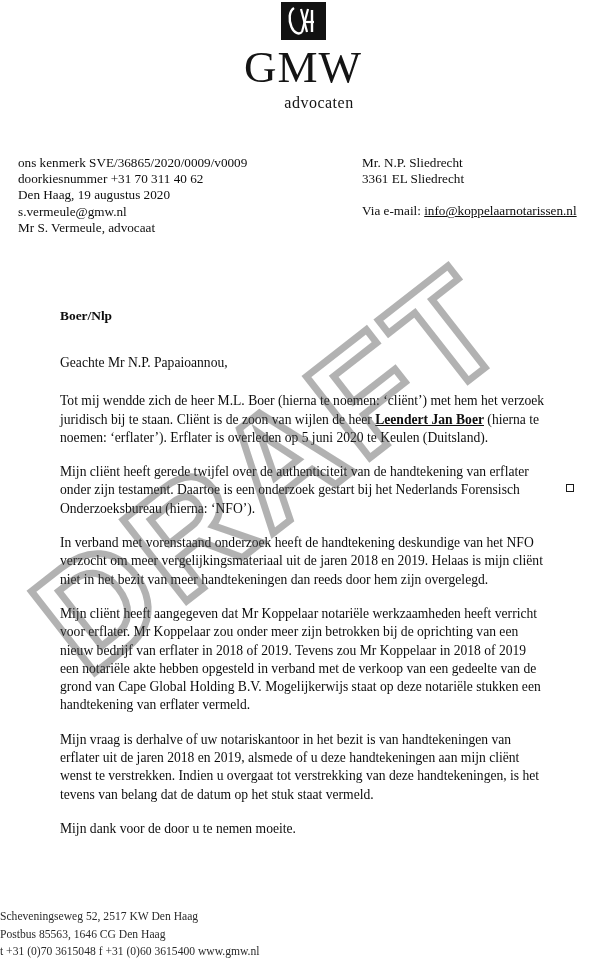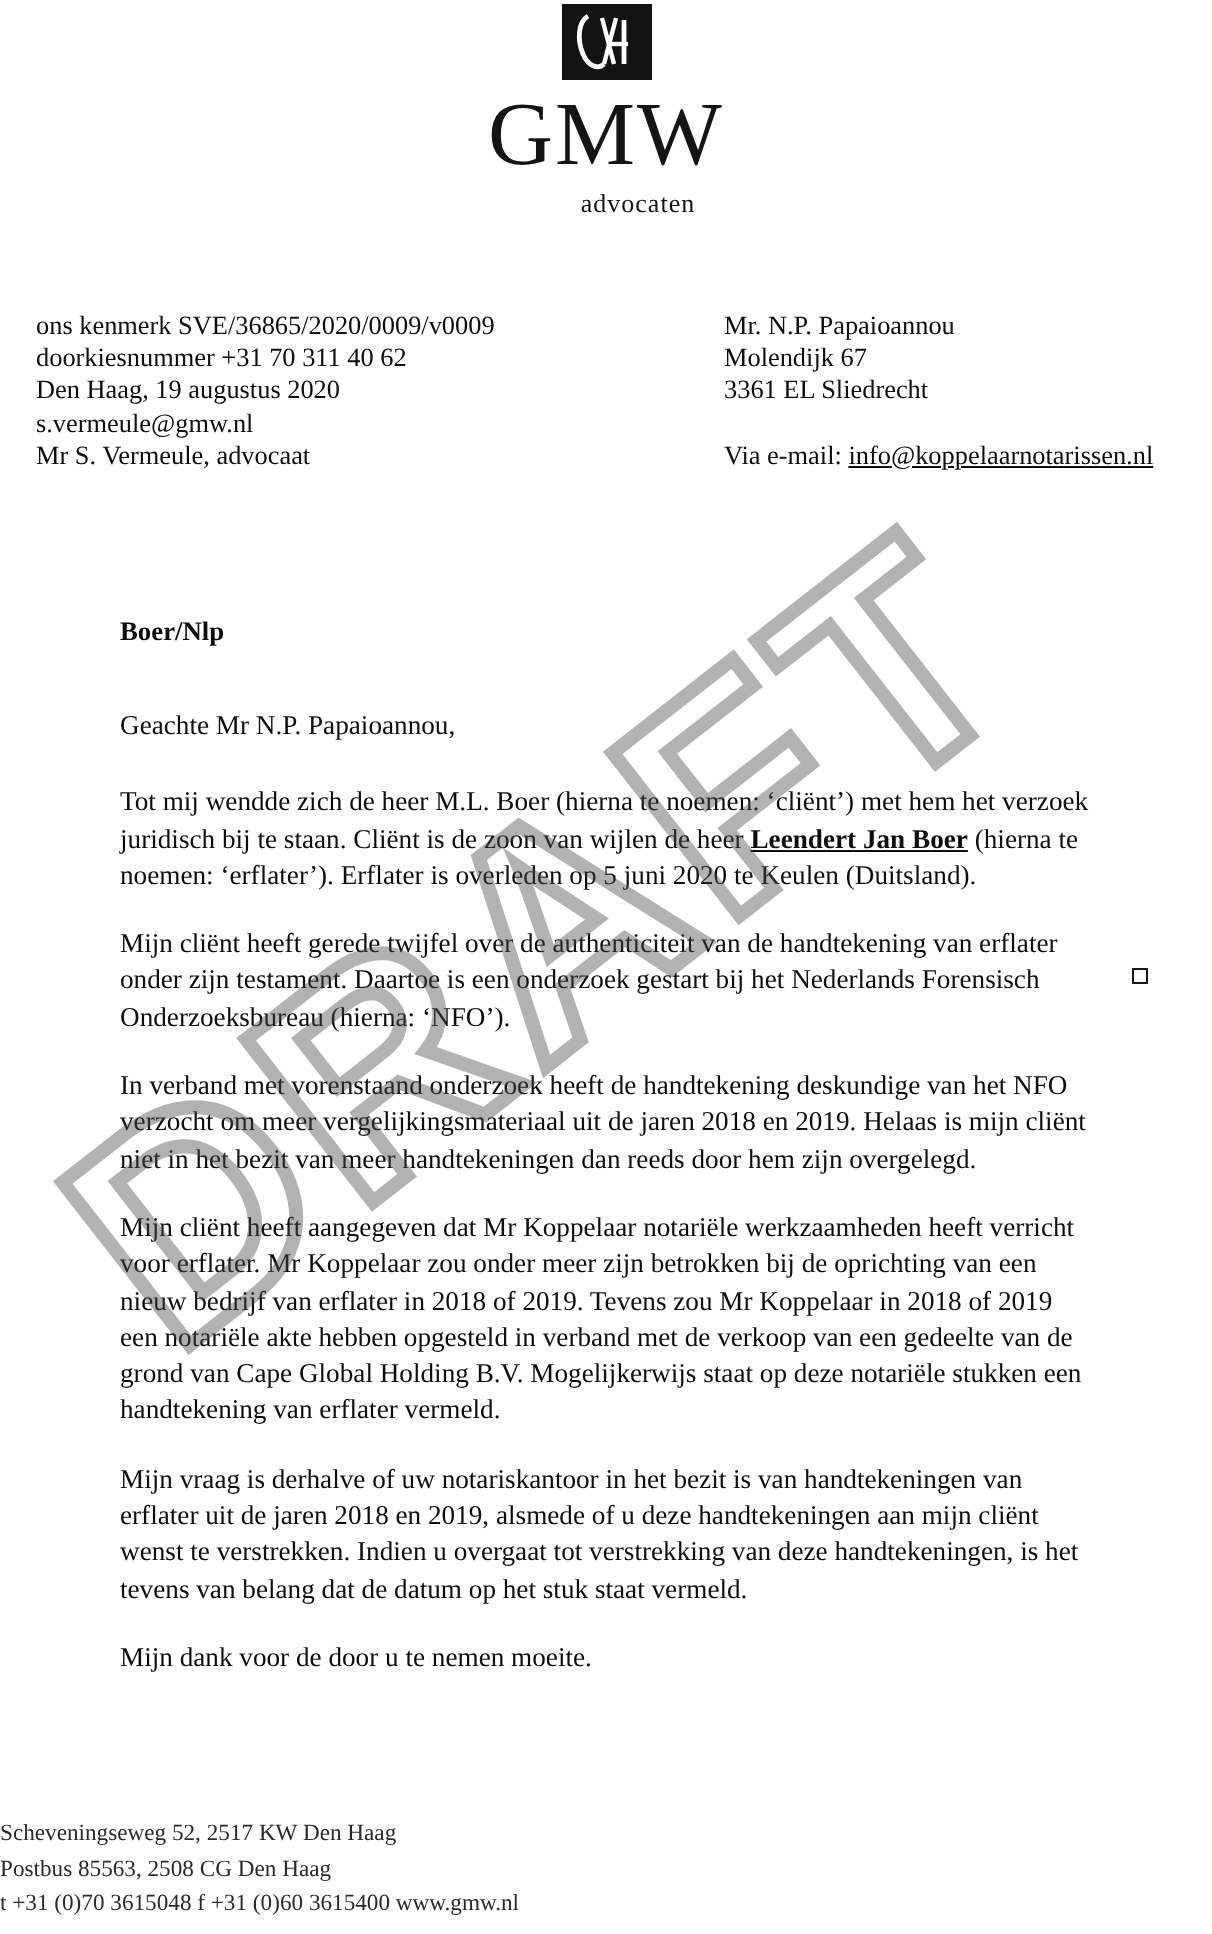--- a/index.html
+++ b/index.html
@@ -74,21 +74,21 @@
     font-family: "Liberation Serif", "DejaVu Serif", serif;
     font-size: 45px;
     letter-spacing: 1px;
     line-height: 1.0;
     margin-top: 5px;
     color: #141414;
     font-weight: 400;
   }
   .logo-sub {
     font-family: "Liberation Serif", "DejaVu Serif", serif;
-    font-size: 13px;
+    font-size: 16px;
     letter-spacing: 0.5px;
     margin-top: 4px;
     color: #141414;
     padding-left: 32px;
   }
 
   
   .addr-left {
     position: absolute;
     left: 18px;
@@ -183,22 +183,21 @@
 
   <div class="addr-left">
     <div>ons kenmerk SVE/36865/2020/0009/v0009</div>
     <div>doorkiesnummer +31 70 311 40 62</div>
     <div>Den Haag, 19 augustus 2020</div>
     <div>s.vermeule@gmw.nl</div>
     <div>Mr S. Vermeule, advocaat</div>
   </div>
 
   <div class="addr-right">
-    <div>Mr. N.P. Papaioannou</div>
-    <div>Molendijk 67</div>
+    <div>Mr. N.P. Sliedrecht</div>
     <div>3361 EL Sliedrecht</div>
     <div class="via"><span>Via e-mail: </span><span class="mail">info@koppelaarnotarissen.nl</span></div>
   </div>
 
   <div class="subject">Boer/Nlp</div>
 
   <div class="letter-body">
     <p class="salut">Geachte Mr N.P. Papaioannou,</p>
     <p><span>Tot mij wendde zich de heer M.L. Boer (hierna te noemen: ‘cliënt’) met hem het verzoek juridisch bij te staan. Cliënt is de zoon van wijlen de heer </span><span class="bu">Leendert Jan Boer</span><span> (hierna te noemen: ‘erflater’). Erflater is overleden op 5 juni 2020 te Keulen (Duitsland).</span></p>
     <p>Mijn cliënt heeft gerede twijfel over de authenticiteit van de handtekening van erflater onder zijn testament. Daartoe is een onderzoek gestart bij het Nederlands Forensisch Onderzoeksbureau (hierna: ‘NFO’).</p>
@@ -211,17 +210,17 @@
   <div class="watermark">
     <svg viewBox="0 0 606 560" aria-hidden="true">
       <text class="wm-text" x="303" y="300" text-anchor="middle" transform="rotate(-38 303 300)">DRAFT</text>
     </svg>
   </div>
 
   <div class="artifact"></div>
 
   <div class="footer">
     <div>Scheveningseweg 52, 2517 KW Den Haag</div>
-    <div>Postbus 85563, 2508 CG Den Haag</div>
+    <div>Postbus 85563, 1646 CG Den Haag</div>
     <div>t +31 (0)70 3615048  f +31 (0)60 3615400  www.gmw.nl</div>
   </div>
 
 </div>
 
 </body></html>

